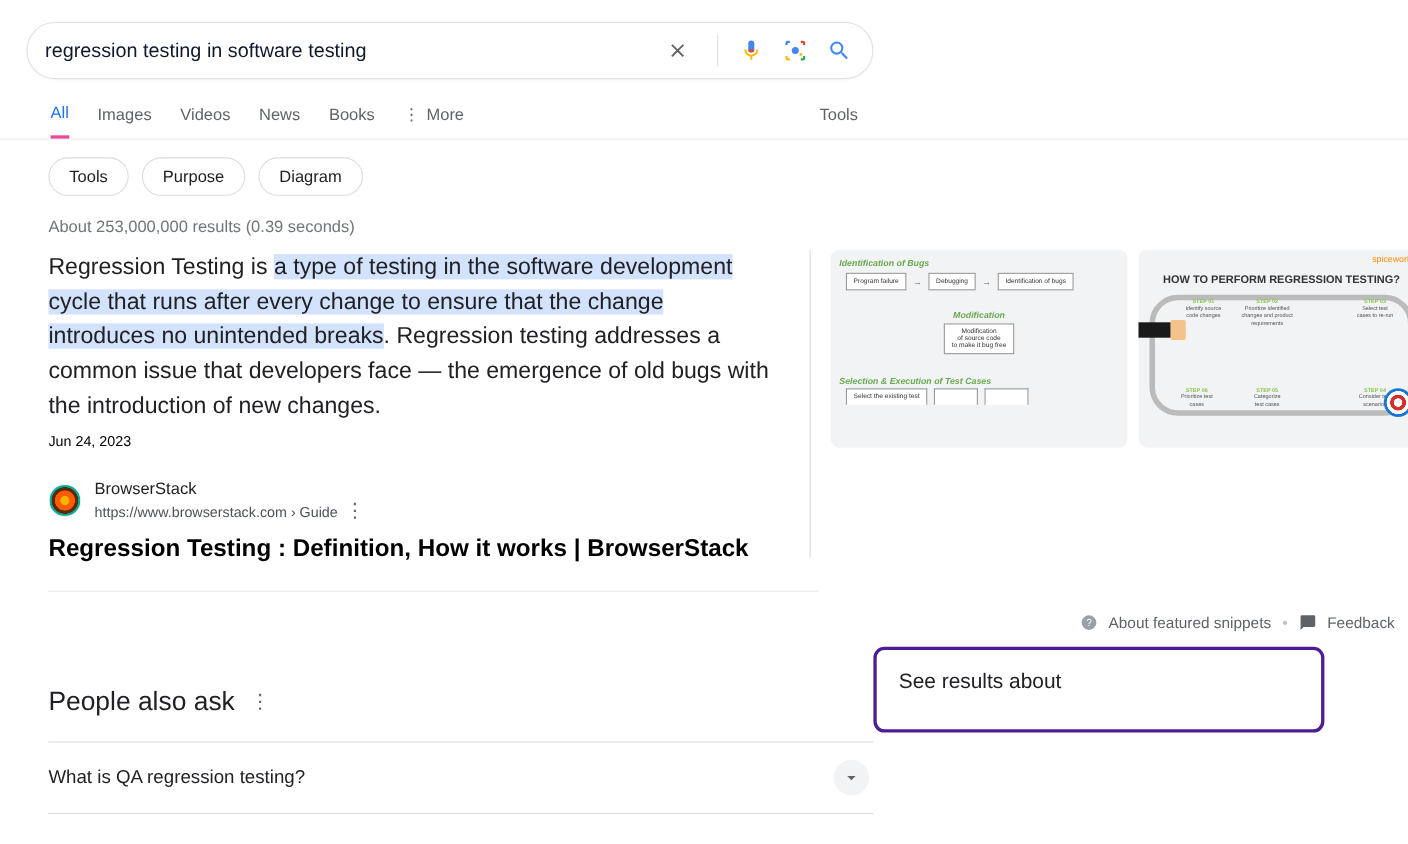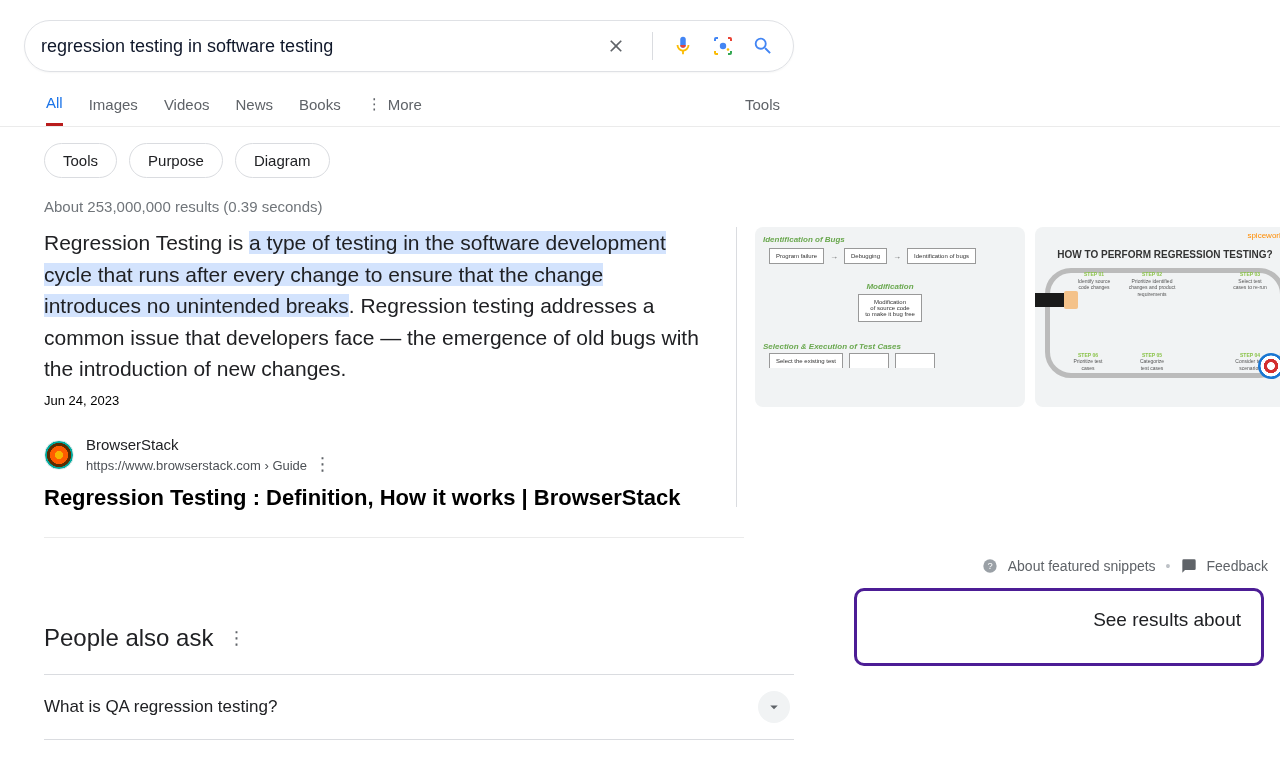--- a/index.html
+++ b/index.html
@@ -5,21 +5,21 @@
   * { box-sizing: border-box; margin: 0; padding: 0; }
   body { font-family: Arial, sans-serif; color: #202124; background: #fff; width: 1280px; }
   .top { padding: 20px 0 0 24px; }
   .searchbar { width: 770px; height: 52px; border: 1px solid #dfe1e5; border-radius: 28px; display: flex; align-items: center; padding: 0 16px; box-shadow: 0 1px 2px rgba(0,0,0,0.04); }
   .searchbar input { flex: 1; border: none; outline: none; font-size: 18px; color: #0f172a; background: transparent; }
   .searchbar .icons { display: flex; align-items: center; gap: 12px; }
   .searchbar .divider { width: 1px; height: 28px; background: #dadce0; margin: 0 4px 0 10px; }
   .icon-btn { width: 28px; height: 28px; display: flex; align-items: center; justify-content: center; cursor: pointer; }
   .tabs-row { display: flex; align-items: center; margin: 22px 0 0 22px; gap: 26px; font-size: 15px; color: #5f6368; }
   .tabs-row .tab { cursor: pointer; padding-bottom: 12px; }
-  .tabs-row .tab.active { color: #1a73e8; border-bottom: 3px solid #b91c1c; font-weight: 500; }
+  .tabs-row .tab.active { color: #1a73e8; border-bottom: 3px solid #ec4899; font-weight: 500; }
   .tabs-row .more { display: flex; align-items: center; gap: 6px; cursor: pointer; padding-bottom: 12px; }
   .tabs-row .right-tools { margin-left: auto; margin-right: 500px; cursor: pointer; padding-bottom: 12px; }
   .hr { border-bottom: 1px solid #ebebeb; }
   .chips { margin: 16px 0 0 44px; display: flex; gap: 12px; }
   .chip { border: 1px solid #dadce0; border-radius: 20px; padding: 8px 18px; font-size: 15px; color: #202124; cursor: pointer; background: #fff; }
   .stats { margin: 20px 0 0 44px; font-size: 15px; color: #70757a; }
   .main { margin: 12px 0 0 44px; display: flex; gap: 32px; }
   .left-col { width: 660px; }
   .snippet-text { font-size: 21px; line-height: 1.5; color: #202124; }
   .hl { background: #d3e3fd; }
@@ -43,21 +43,21 @@
   .t2-logo { position: absolute; top: 4px; right: 8px; font-size: 8px; color: #ff8c00; }
   .t2-title { text-align: center; font-size: 10px; font-weight: bold; color: #333; margin-top: 16px; }
   .t2-track { border: 5px solid #bbb; border-radius: 26px; height: 110px; margin: 8px 4px 0 4px; position: relative; }
   .t2-hand { position: absolute; left: -24px; top: 20px; width: 42px; height: 14px; background: #1a1a1a; }
   .t2-hand::after { content: ""; position: absolute; right: -10px; top: -2px; width: 14px; height: 18px; background: #f4c28a; border-radius: 2px; }
   .t2-step { position: absolute; font-size: 5px; color: #555; text-align: center; width: 48px; line-height: 1.3; }
   .t2-step .g { color: #8bc34a; font-weight: bold; font-size: 5px; }
   .t2-target { position: absolute; right: -4px; bottom: -6px; width: 26px; height: 26px; border-radius: 50%; background: radial-gradient(circle, #fff 0 20%, #d32f2f 22% 38%, #fff 40% 56%, #1976d2 58% 100%); }
   .feedback-row { display: flex; justify-content: flex-end; align-items: center; gap: 10px; margin: 20px 12px 0 0; font-size: 14px; color: #5f6368; }
   .feedback-row .dot { color: #bdc1c6; }
-  .bottom { margin: 50px 0 0 44px; display: flex; gap: 60px; align-items: flex-start; text-align: right; }
+  .bottom { margin: 50px 0 0 44px; display: flex; align-items: flex-start; }
   .paa-col { width: 750px; }
   .paa-head { display: flex; align-items: center; gap: 14px; font-size: 24px; color: #202124; }
   .paa-item { border-top: 1px solid #dadce0; margin-top: 22px; padding: 16px 4px 16px 0; display: flex; justify-content: space-between; align-items: center; font-size: 17px; color: #202124; cursor: pointer; }
   .expand-btn { width: 32px; height: 32px; border-radius: 50%; background: #f1f3f4; display: flex; align-items: center; justify-content: center; color: #5f6368; }
   .paa-col .line2 { border-bottom: 1px solid #dadce0; }
   .kp { width: 410px; border: 3px solid #4c1d95; border-radius: 10px; padding: 18px 20px; margin-top: -36px; }
   .kp-title { font-size: 19px; color: #202124; margin-bottom: 14px; }
   .kp-row { display: flex; gap: 14px; align-items: center; cursor: pointer; }
   .kp-img { width: 50px; height: 40px; background: linear-gradientient; background: #f1f3f4; border-radius: 4px; position: relative; }
   .kp-img::before { content:""; position:absolute; left:4px; top:4px; width:42px; height:8px; background:#e8d8c0; }

